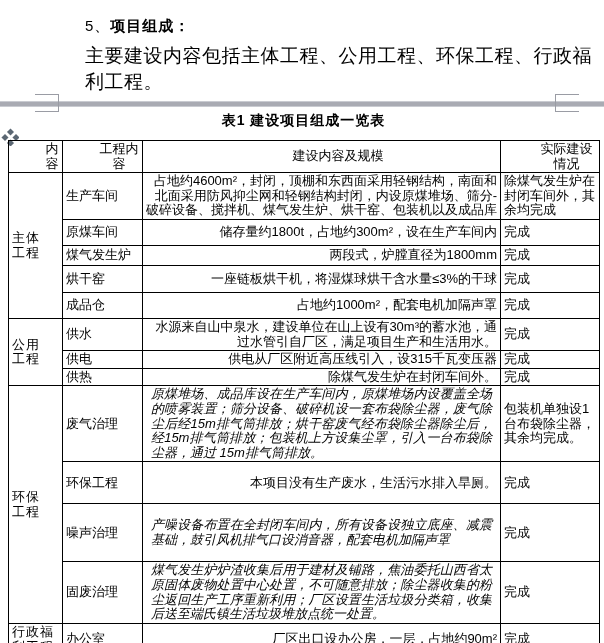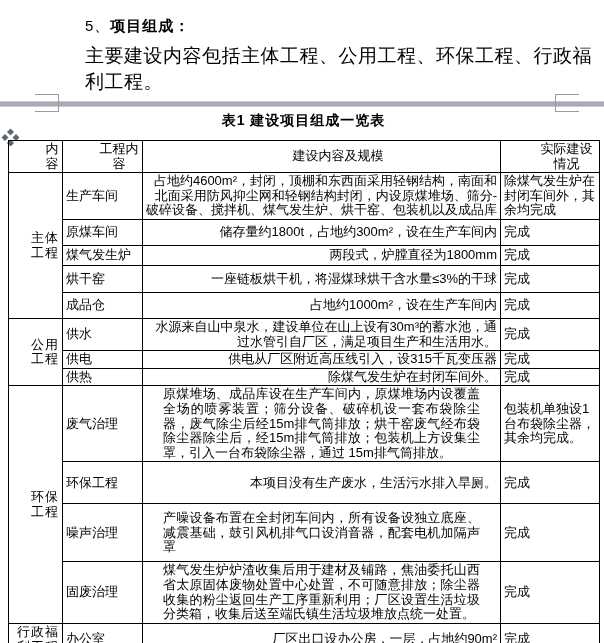--- a/index.html
+++ b/index.html
@@ -27,24 +27,24 @@
   .move-handle{position:absolute;left:1px;top:128px;width:18px;height:18px;cursor:move;}
 
   
   .tbl-title{position:absolute;left:8px;top:112px;width:591px;text-align:center;
              font-size:14px;font-weight:700;letter-spacing:1px;}
   table.proj{position:absolute;left:8px;top:140px;width:591px;border-collapse:collapse;
              table-layout:fixed;font-size:13px;}
   table.proj th,table.proj td{border:1px solid #000;padding:1px 3px;overflow:hidden;
              font-weight:400;line-height:14.6px;}
   table.proj th{text-align:center;height:24px;padding-left:36px;}
-  td.grp{text-align:right;vertical-align:middle;white-space:pre-line;letter-spacing:1px;}
+  td.grp{text-align:left;vertical-align:middle;white-space:pre-line;letter-spacing:1px;}
   td.name{text-align:left;vertical-align:middle;}
   td.desc{text-align:right;vertical-align:middle;}
-  td.desc.al{text-align:justify;padding:1px 20px;}
+  td.desc.al{text-align:justify;padding:1px 8px;font-style:italic;}
   td.stat{text-align:left;vertical-align:middle;}
 </style>
 </head>
 <body>
 
 <div class="stage">
 
   <div class="heading">
     <span class="num">5、</span><span class="ttl">项目组成：</span>
   </div>
@@ -99,21 +99,21 @@
       <td class="desc">两段式，炉膛直径为1800mm</td>
       <td class="stat">完成</td>
     </tr>
     <tr style="height:27px">
       <td class="name">烘干窑</td>
       <td class="desc">一座链板烘干机，将湿煤球烘干含水量≤3%的干球</td>
       <td class="stat">完成</td>
     </tr>
     <tr style="height:26px">
       <td class="name">成品仓</td>
-      <td class="desc">占地约1000m²，设在生产车间内</td>
+      <td class="desc">占地约1000m²，配套电机加隔声罩</td>
       <td class="stat">完成</td>
     </tr>
 
     <tr style="height:28px">
       <td class="grp" rowspan="3">公用
 工程</td>
       <td class="name">供水</td>
       <td class="desc">水源来自山中泉水，建设单位在山上设有30m³的蓄水池，通过水管引自厂区，满足项目生产和生活用水。</td>
       <td class="stat">完成</td>
     </tr>

